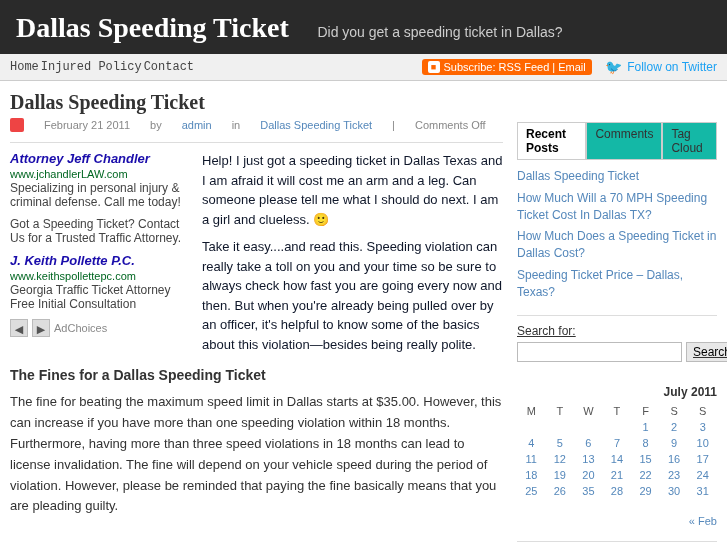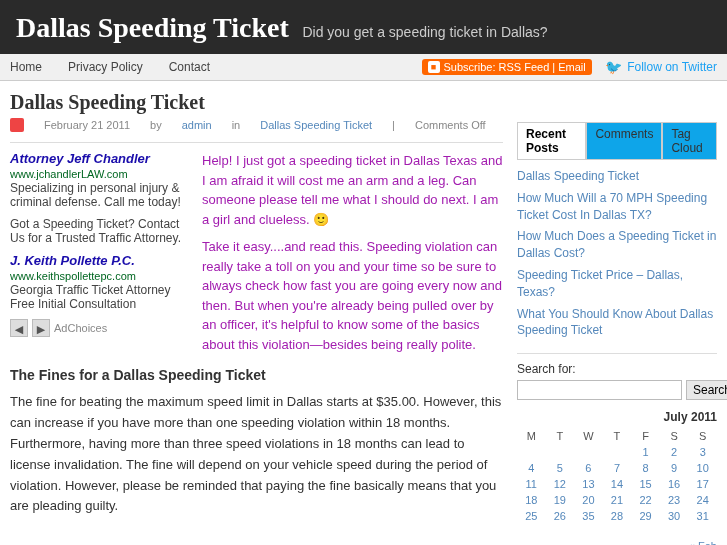--- a/index.html
+++ b/index.html
@@ -13,35 +13,36 @@
     #header h1 {
       font-size: 28px;
       color: #fff;
       font-weight: bold;
       display: inline;
       font-family: Georgia, serif;
     }
     #header .tagline {
       color: #ccc;
       font-size: 14px;
-      margin-left: 10px;
+      margin-left: 25px;
     }
 
     
     #navbar {
       background: #f0f0f0;
       border-bottom: 1px solid #ccc;
       padding: 5px 10px;
       display: flex;
       align-items: center;
       justify-content: space-between;
     }
     .nav-links {
       display: flex;
-      gap: 26px;
+      gap: 2px;
+      font-family: Liberation Mono, monospace;
     }
     .nav-links a {
       color: #444;
       text-decoration: none;
       font-size: 12px;
     }
     .nav-right {
       display: flex;
       align-items: center;
       gap: 14px;
@@ -131,21 +132,21 @@
     }
     .ad-choices { color: #888; font-size: 11px; }
 
     
     .post-columns {
       display: flex;
       gap: 12px;
       margin-bottom: 10px;
     }
     .post-left { width: 180px; flex-shrink: 0; }
-    .post-right { flex: 1; font-size: 13px; line-height: 1.5; color: #a21caf; }
+    .post-right { flex: 1; font-size: 13px; line-height: 1.5; color: #0f172a; }
 
     .post-body {
       font-size: 13px;
       line-height: 1.6;
       color: #333;
       margin-bottom: 10px;
     }
     .post-body h3 {
       font-size: 14px;
       font-weight: bold;
@@ -162,21 +163,21 @@
     .sidebar-tabs {
       display: flex;
       border-bottom: 1px solid #ccc;
       margin-bottom: 8px;
       margin-top: 31px;
     }
     .sidebar-tab {
       padding: 4px 8px;
       font-size: 12px;
       cursor: pointer;
-      background: #0ea5e9;
+      background: #14b8a6;
       border: 1px solid #ccc;
       border-bottom: none;
       color: #333;
     }
     .sidebar-tab.active {
       background: #fff;
       font-weight: bold;
       color: #000;
     }
     .recent-posts-list {
@@ -188,21 +189,22 @@
     }
     .recent-posts-list li a {
       color: #5588bb;
       text-decoration: none;
       font-size: 12px;
       line-height: 1.4;
     }
 
     
     .search-section {
-      margin-bottom: 10px;
+      margin-bottom: 23px;
+      text-decoration: underline;
     }
     .search-label {
       font-size: 12px;
       margin-bottom: 4px;
     }
     .search-row {
       display: flex;
       gap: 4px;
       align-items: center;
     }
@@ -280,21 +282,21 @@
 <body>
 
 <div id="header">
   <h1>Dallas Speeding Ticket</h1>
   <span class="tagline">Did you get a speeding ticket in Dallas?</span>
 </div>
 
 <div id="navbar">
   <div class="nav-links">
     <a href="#">Home</a>
-    <a href="#">Privacy Policy</a>
+    <a href="#">Injured Policy</a>
     <a href="#">Contact</a>
   </div>
   <div class="nav-right">
     <a href="#" class="rss-btn">
       <span style="display:inline-block;width:12px;height:12px;background:#fff;border-radius:2px;color:#f60;font-size:9px;font-weight:bold;text-align:center;line-height:12px;">■</span>
       <span>Subscribe: RSS Feed | Email</span>
     </a>
     <a href="#" class="twitter-btn">
       <span style="color:#1da1f2;font-size:14px;">🐦</span>
       <span>Follow on Twitter</span>
@@ -364,21 +366,20 @@
       <div class="sidebar-tab active">Recent Posts</div>
       <div class="sidebar-tab">Comments</div>
       <div class="sidebar-tab">Tag Cloud</div>
     </div>
 
     <ul class="recent-posts-list" id="recent-posts-list">
         <li><a href="#">Dallas Speeding Ticket</a></li>
         <li><a href="#">How Much Will a 70 MPH Speeding Ticket Cost In Dallas TX?</a></li>
         <li><a href="#">How Much Does a Speeding Ticket in Dallas Cost?</a></li>
         <li><a href="#">Speeding Ticket Price – Dallas, Texas?</a></li>
-        <li><a href="#">What You Should Know About Dallas Speeding Ticket</a></li>
       </ul>
 
     <hr class="divider">
 
     <div class="search-section">
       <div class="search-label">Search for:</div>
       <div class="search-row">
         <input type="text" class="search-input" style="">
         <button class="search-btn">Search</button>
       </div>

